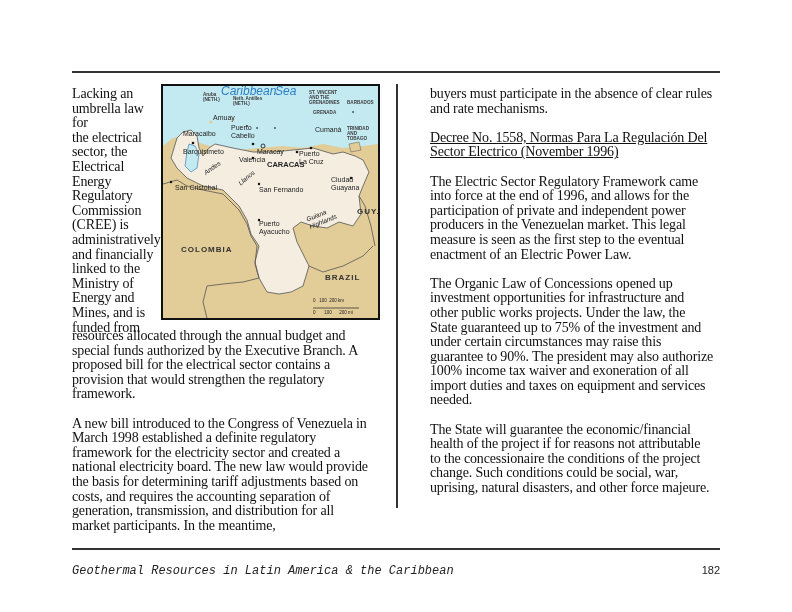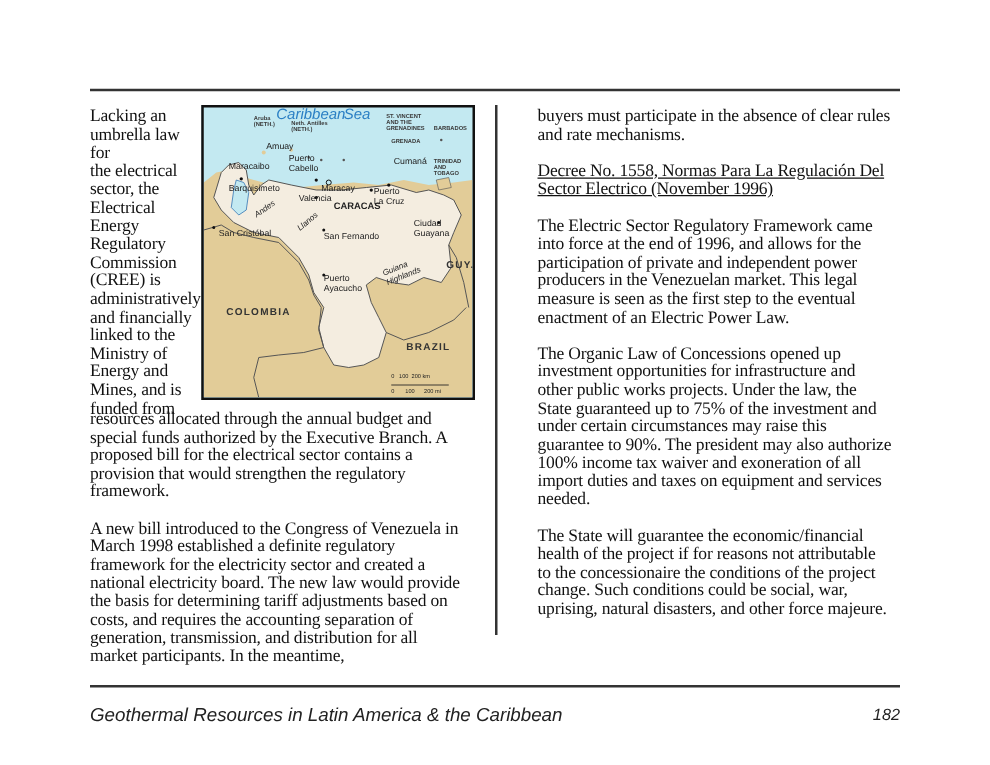--- a/index.html
+++ b/index.html
@@ -18,24 +18,24 @@
          border:2px solid #111; box-sizing:border-box; background:#c3e9f1; overflow:hidden; }
   .map svg { position:absolute; left:0; top:0; width:215px; height:232px; }
   .map-label { position:absolute; font-family:"Liberation Sans","DejaVu Sans",sans-serif;
                font-size:7px; line-height:7.5px; color:#222; white-space:nowrap; }
   .map-label.sea { color:#2a7fc4; font-style:italic; font-size:12px; }
   .map-label.small { font-size:4.6px; line-height:5px; font-weight:bold; color:#3c3c3c; }
   .map-label.country { font-weight:bold; font-size:8px; letter-spacing:1px; color:#333; }
   .map-label.capital { font-weight:bold; font-size:7.5px;margin-top:27px; }
   .map-label.region { font-style:italic; font-size:6.5px; }
   .scale { position:absolute; font-family:"Liberation Sans","DejaVu Sans",sans-serif; font-size:4.5px; color:#222; }
-  .footer-title { position:absolute; left:72px; top:564px; font-family:Liberation Sans, sans-serif;
-                  font-style:italic; font-size:15px; color:#222; }
+  .footer-title { position:absolute; left:72px; top:564px; font-family:Liberation Mono, monospace;
+                  font-style:italic; font-size:12px; color:#222; }
   .footer-page { position:absolute; right:72px; top:564px; font-family:"Liberation Sans","DejaVu Sans",sans-serif;
-                 font-style:italic; font-size:13px; color:#222; }
+                 font-size:11px; color:#222; }
 </style>
 </head>
 <body>
 
 <div class="rule-top"></div>
 
 <div class="left-wrap text">
   <div>Lacking an</div>
   <div>umbrella law for</div>
   <div>the electrical</div>

